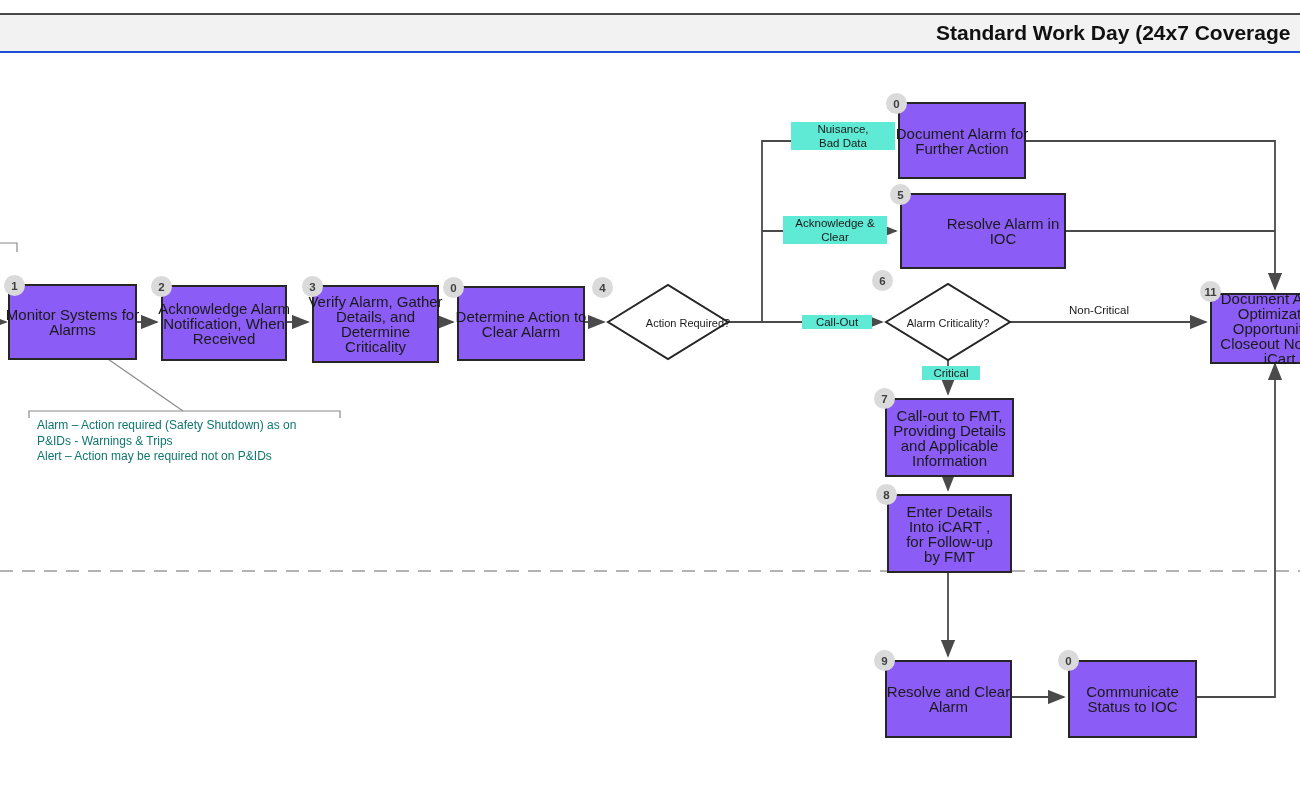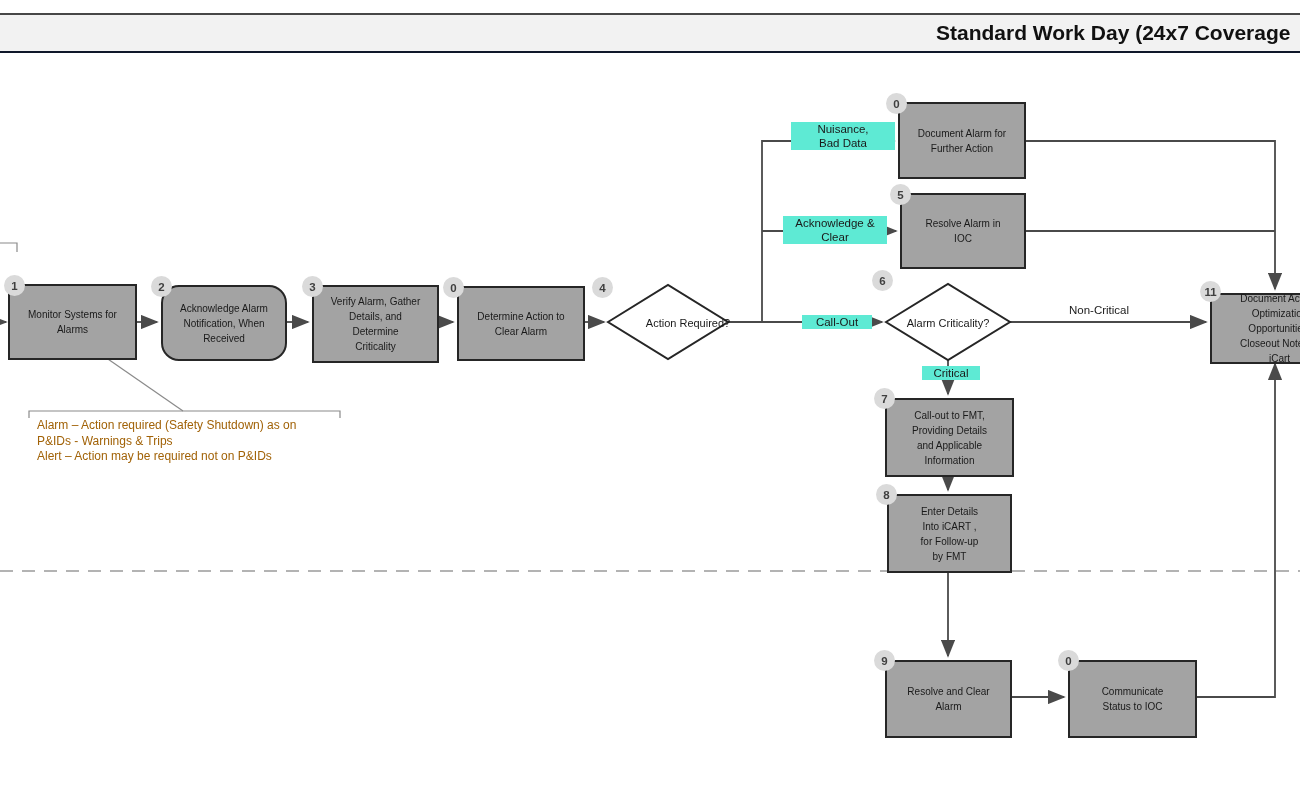--- a/index.html
+++ b/index.html
@@ -1,57 +1,57 @@
 <!DOCTYPE html>
 <html><head>
 <meta charset="utf-8">
 <style>
   html,body{margin:0;padding:0;background:#fff;}
   body{font-family:"Liberation Sans", sans-serif;color:#1a1a1a;}
   #stage{position:relative;width:1300px;height:791px;overflow:hidden;background:#fff;}
 
   
   .lane-header{position:absolute;left:0;top:13px;width:1300px;height:36px;
-    background:#f2f2f2;border-top:2px solid #474747;border-bottom:2px solid #0f172a;}
+    background:#f2f2f2;border-top:2px solid #474747;border-bottom:2px solid #1d4ed8;}
   .lane-title{position:absolute;left:936px;top:50%;transform:translateY(-50%);
     font-size:21px;font-weight:bold;white-space:nowrap;color:#111;}
 
   
   #edges{position:absolute;left:0;top:0;}
 
   
-  .node{position:absolute;background:#a3a3a3;border:2px solid #262626;
+  .node{position:absolute;background:#8b5cf6;border:2px solid #262626;
     display:flex;align-items:center;justify-content:center;text-align:center;
-    font-size:10px;line-height:15px;}
+    font-size:15px;line-height:15px;}
   .node-label{white-space:pre;}
 
   
   .dtext{position:absolute;transform:translate(-50%,-50%);font-size:11px;
     white-space:nowrap;text-align:center;}
 
   
   .badge{position:absolute;width:21px;height:21px;border-radius:50%;
     background:#dadada;color:#3f3f3f;font-size:11.5px;font-weight:600;
     display:flex;align-items:center;justify-content:center;}
 
   
   .elabel{position:absolute;font-size:11.5px;line-height:14px;text-align:center;
     background:#5eead4;white-space:pre-line;padding:0 2px;}
 
   
   .note{position:absolute;left:37px;top:418px;width:330px;font-size:12px;
-    line-height:15.5px;white-space:pre-line;color:#a16207;}
+    line-height:15.5px;white-space:pre-line;color:#0f766e;}
 
   
   #n-monitor  {left:8px;   top:284px; width:125px; height:72px;}
-  #n-ack      {left:161px; top:285px; width:122px; height:72px;border-radius:18px;}
+  #n-ack      {left:161px; top:285px; width:122px; height:72px;}
   #n-verify   {left:312px; top:285px; width:123px; height:74px;}
   #n-determine{left:457px; top:286px; width:124px; height:71px;}
   #n-doc0     {left:898px; top:102px; width:124px; height:73px;}
-  #n-resolve5 {left:900px; top:193px; width:122px; height:72px;}
+  #n-resolve5 {left:900px; top:193px; width:122px; height:72px;padding-left:40px;}
   #n-callout7 {left:885px; top:398px; width:125px; height:75px;}
   #n-enter8   {left:887px; top:494px; width:121px; height:75px;}
   #n-resolve9 {left:885px; top:660px; width:123px; height:74px;}
   #n-comm0    {left:1068px;top:660px; width:125px; height:74px;}
   #n-doc11    {left:1210px;top:293px; width:135px; height:67px;}
 </style>
 </head>
 <body>
 
 <div id="stage">

